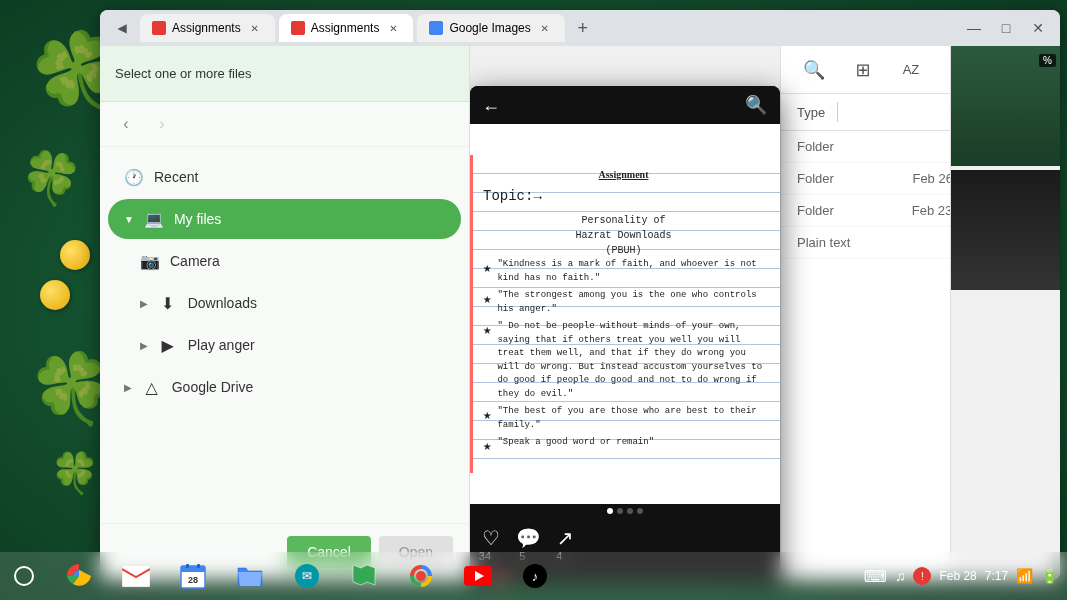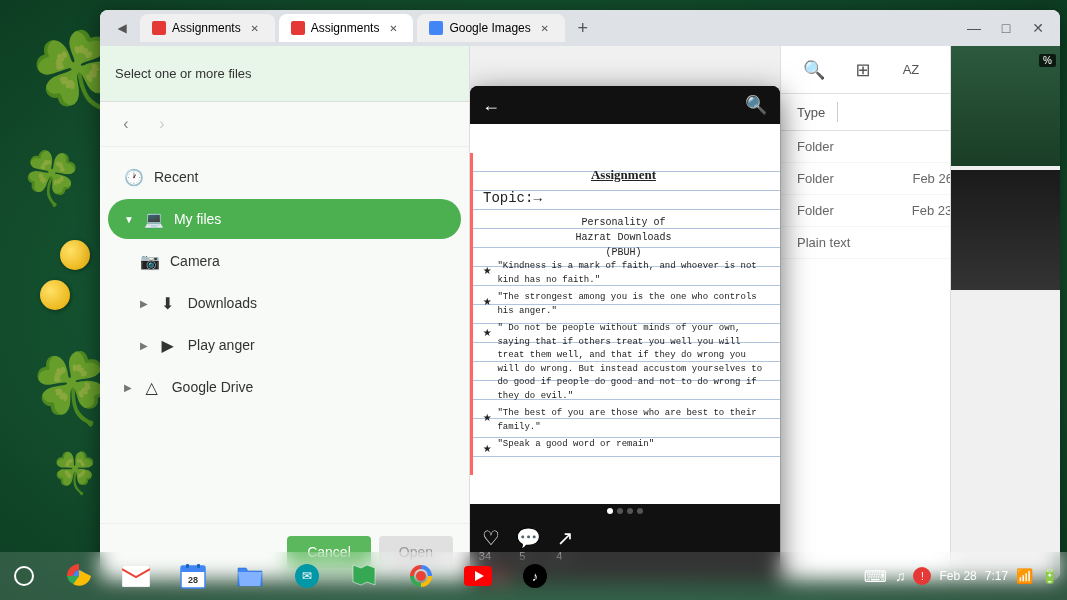--- a/index.html
+++ b/index.html
@@ -363,21 +363,21 @@
       padding: 12px 16px;
       background: white;
       font-family: 'Courier New', monospace;
       font-size: 9px;
       line-height: 1.5;
       color: #222;
     }
 
     .assignment-title {
       text-align: center;
-      font-size: 13px;
+      font-size: 10px;
       font-weight: bold;
       font-family: Georgia, serif;
       margin-bottom: 4px;
       text-decoration: underline;
     }
 
     .assignment-topic {
       font-size: 14px;
       margin-bottom: 6px;
     }

